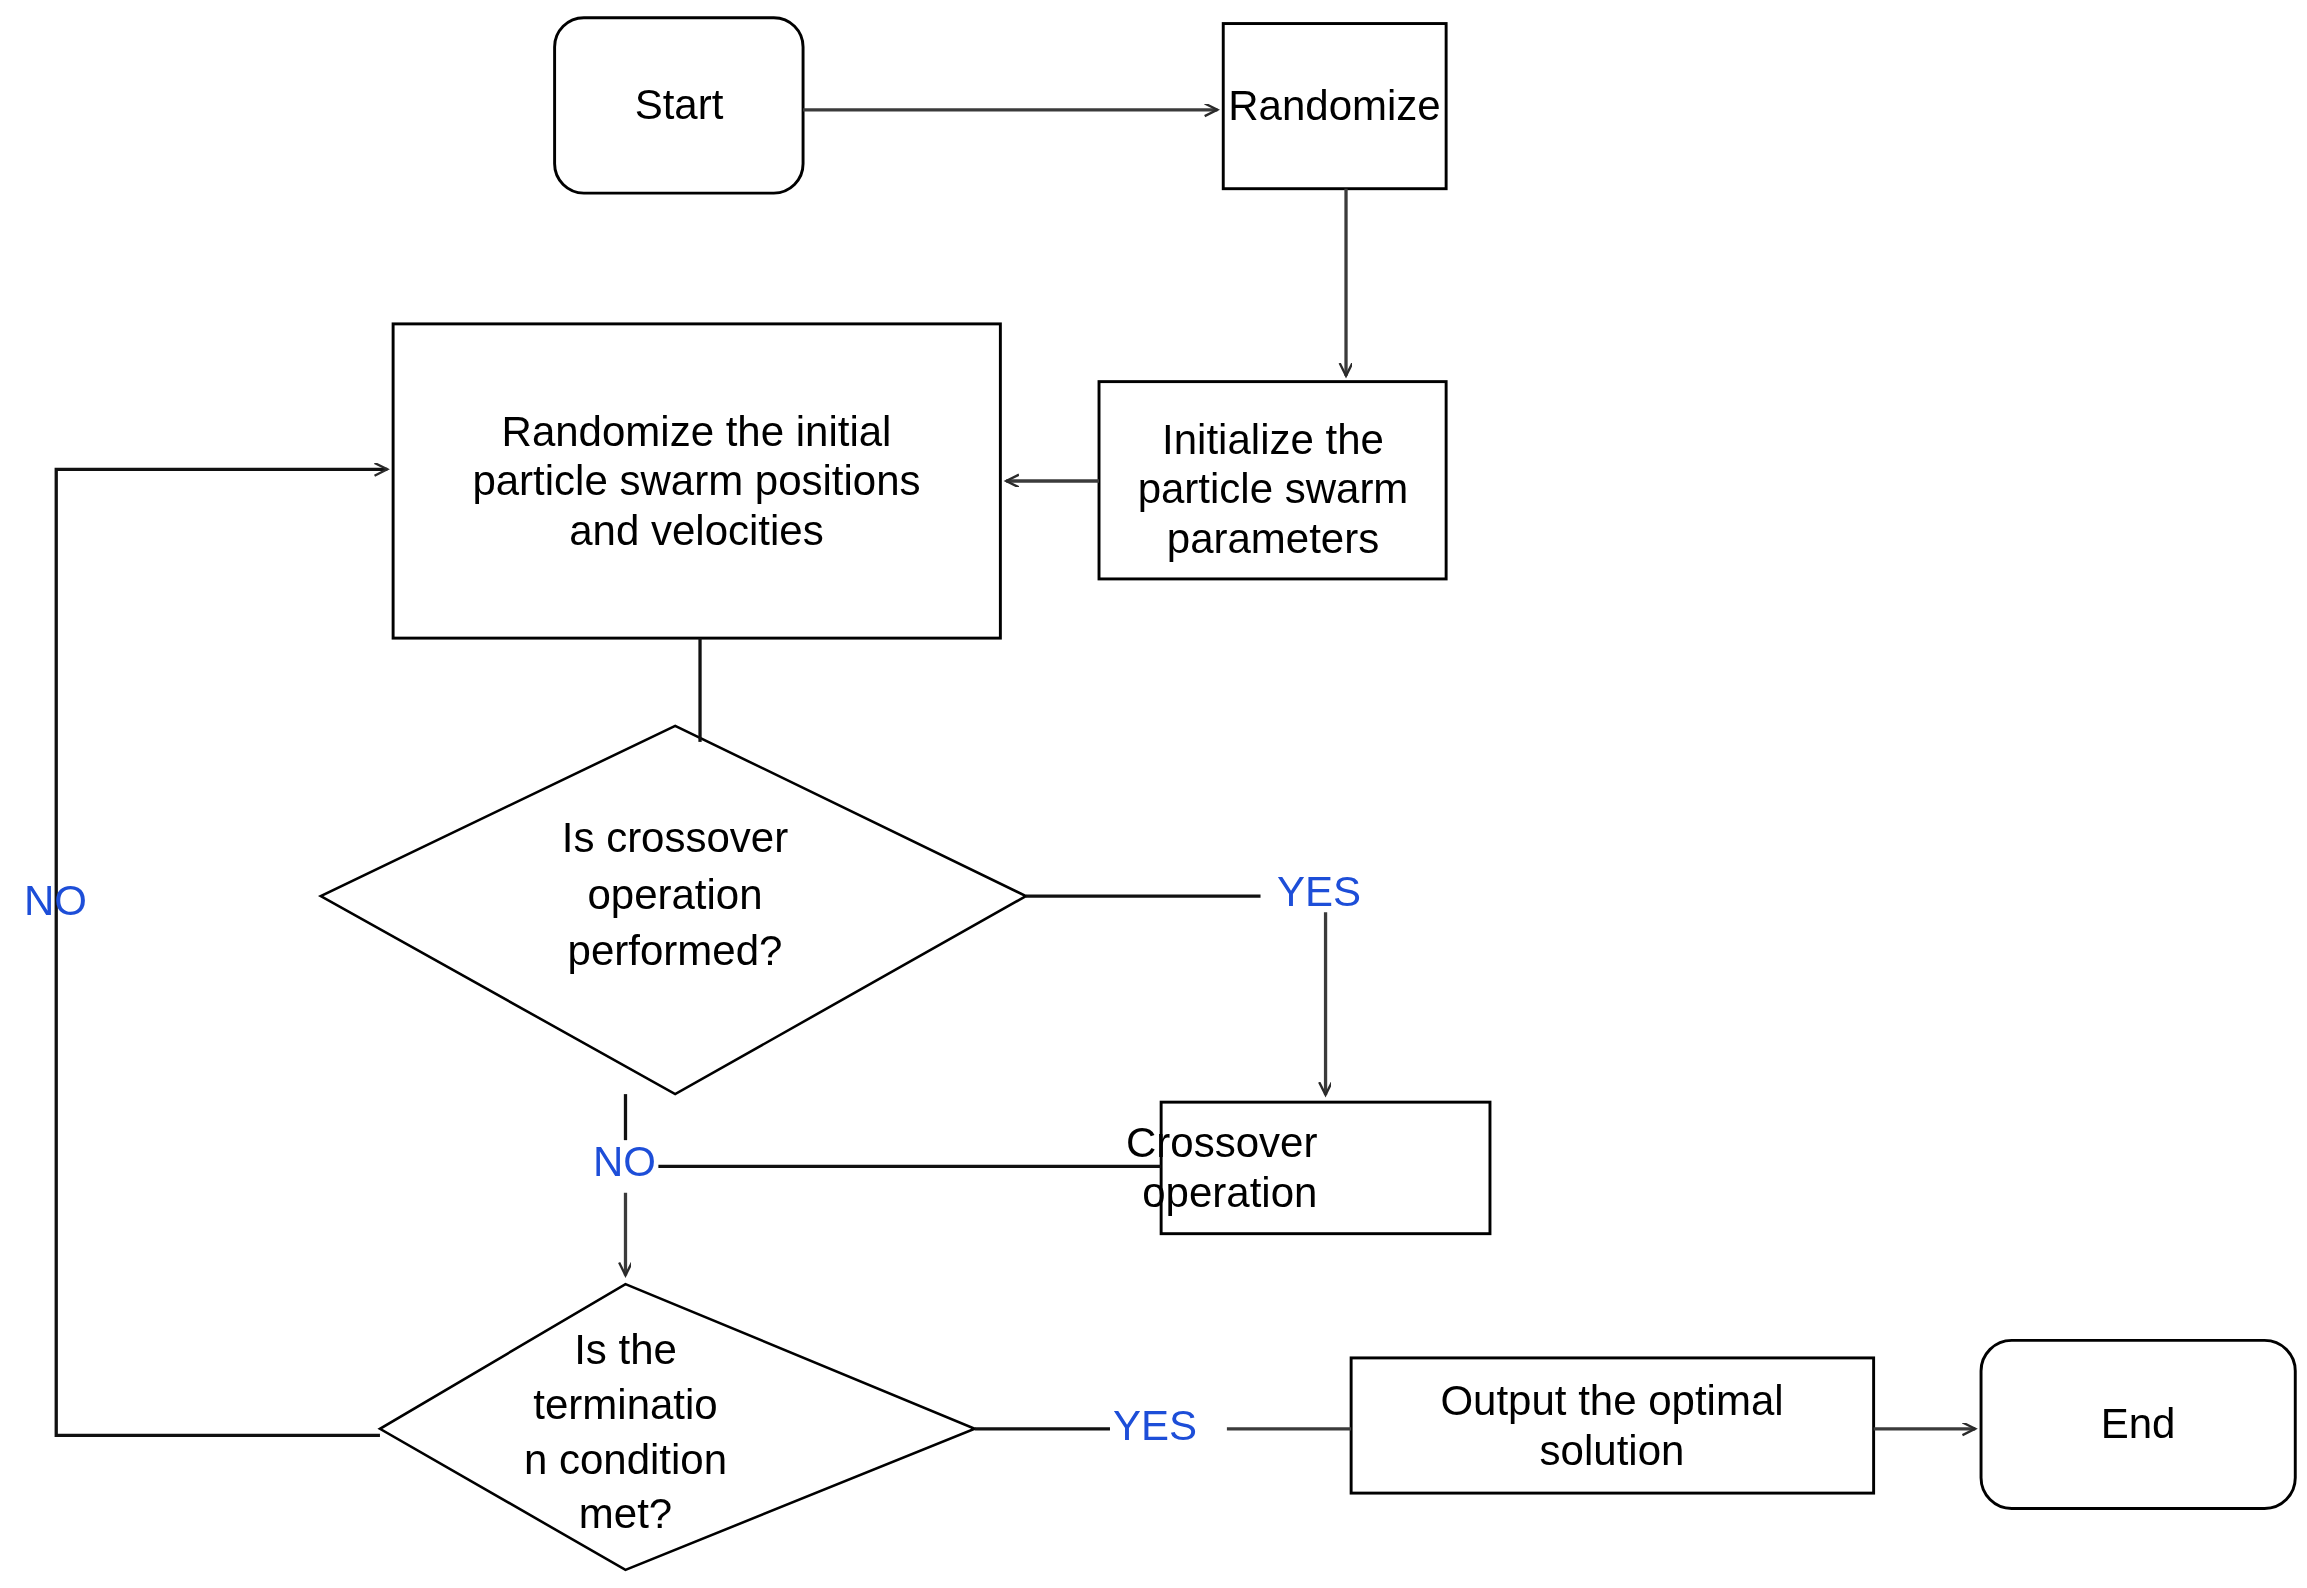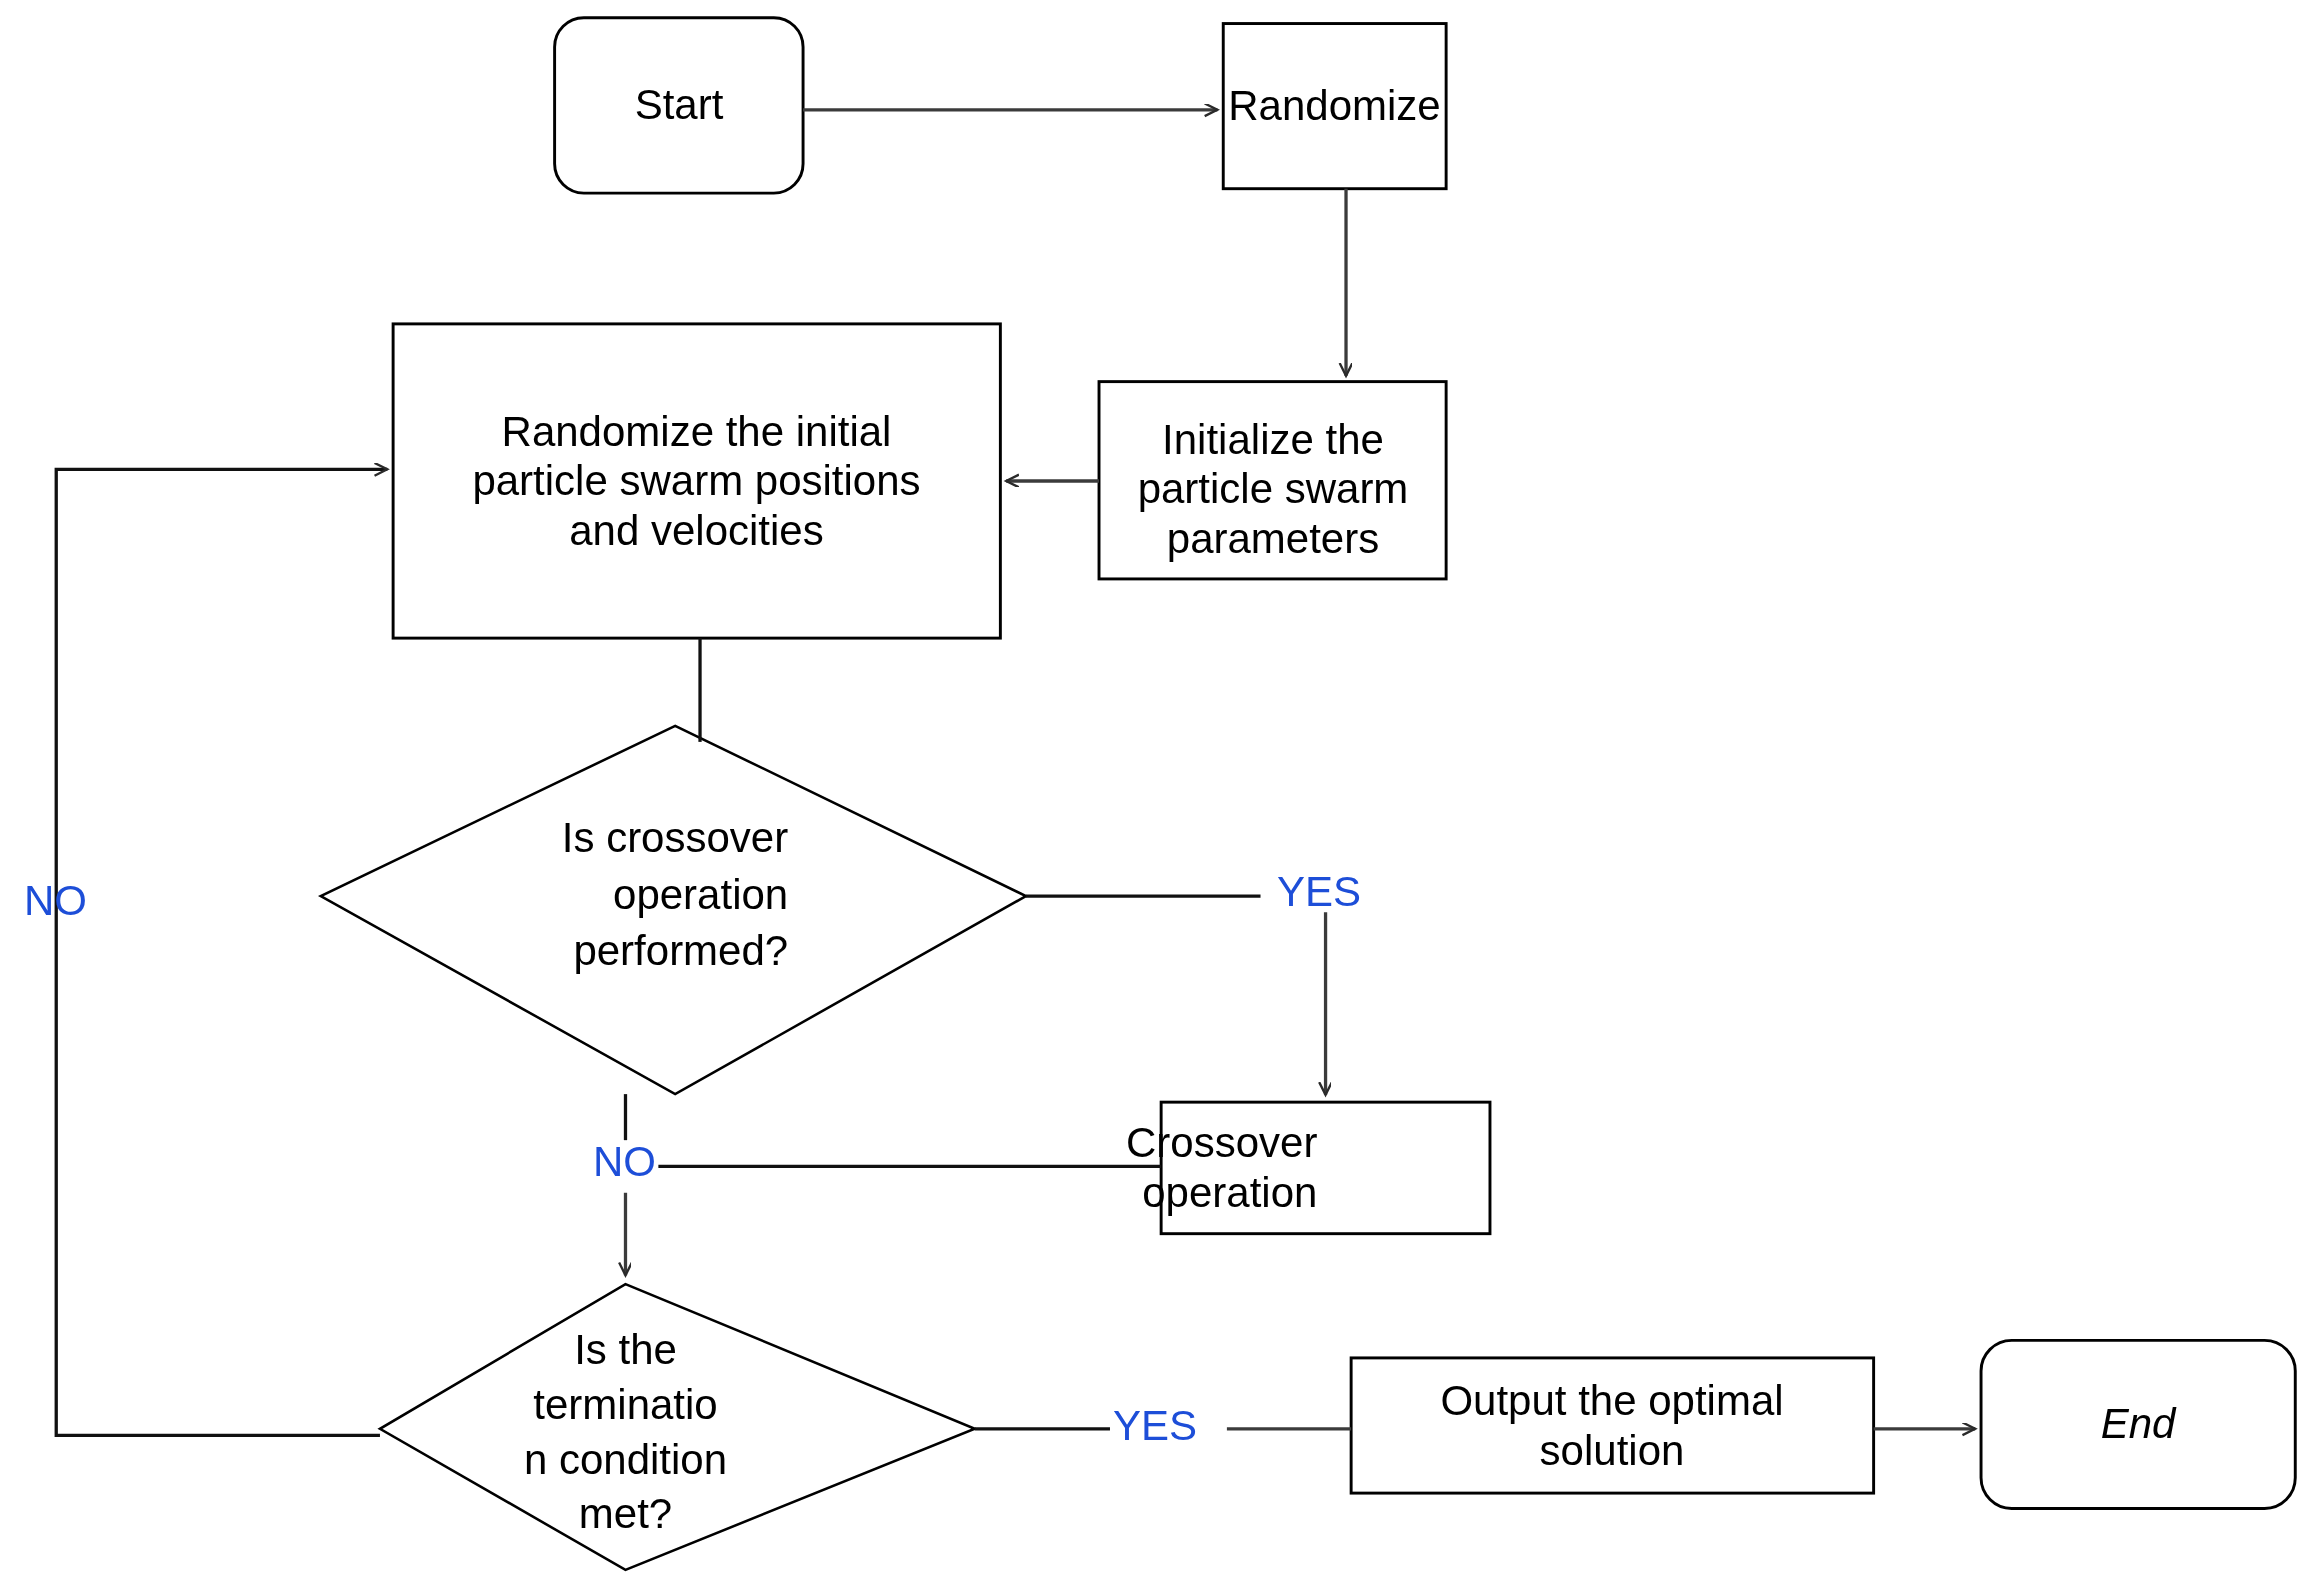--- a/index.html
+++ b/index.html
@@ -130,36 +130,36 @@
   <div class="node-text" style="left:1215px; top:23.4px; width:223px; height:165px; font-size:42px;">Randomize</div>
 
   <div class="node-text" style="left:385px; top:324px; width:607px; height:314px; font-size:42px;">Randomize the initial
 particle swarm positions
 and velocities</div>
 
   <div class="node-text" style="left:1084px; top:383px; width:362px; height:212px; font-size:42px;">Initialize the
 particle swarm
 parameters</div>
 
-  <div class="node-text" style="left:448px; top:760px; width:438px; height:270px; font-size:42px; line-height:1.35;text-align:right;">Is crossover
+  <div class="node-text" style="left:448px; top:760px; width:438px; height:270px; font-size:42px; line-height:1.35;">Is crossover
 operation
 performed?</div>
 
   <div class="node-text" style="left:1093px; top:1100px; width:307px; height:136px; font-size:42px; justify-content:flex-start; padding-left:25px; box-sizing:border-box; text-align:right;">Crossover
 operation</div>
 
   <div class="node-text" style="left:435px; top:1312px; width:365px; height:241px; font-size:42px; line-height:1.30;">Is the
 terminatio
 n condition
 met?</div>
 
   <div class="node-text" style="left:1343px; top:1358px; width:522px; height:135px; font-size:42px;border-radius:10px;">Output the optimal
 solution</div>
 
-  <div class="node-text" style="left:1973px; top:1340px; width:314px; height:168px; font-size:42px;font-style:italic;">End</div>
+  <div class="node-text" style="left:1973px; top:1340px; width:314px; height:168px; font-size:42px;">End</div>
 
   <div class="edge-label" style="left:1269px; top:871px; font-size:42px;">YES</div>
 
   <div class="edge-label" style="left:585px; top:1141px; font-size:42px;">NO</div>
 
   <div class="edge-label" style="left:1105px; top:1405px; font-size:42px;">YES</div>
 
   <div class="edge-label" style="left:16px; top:880px; font-size:42px;">NO</div>
 
 </div>

